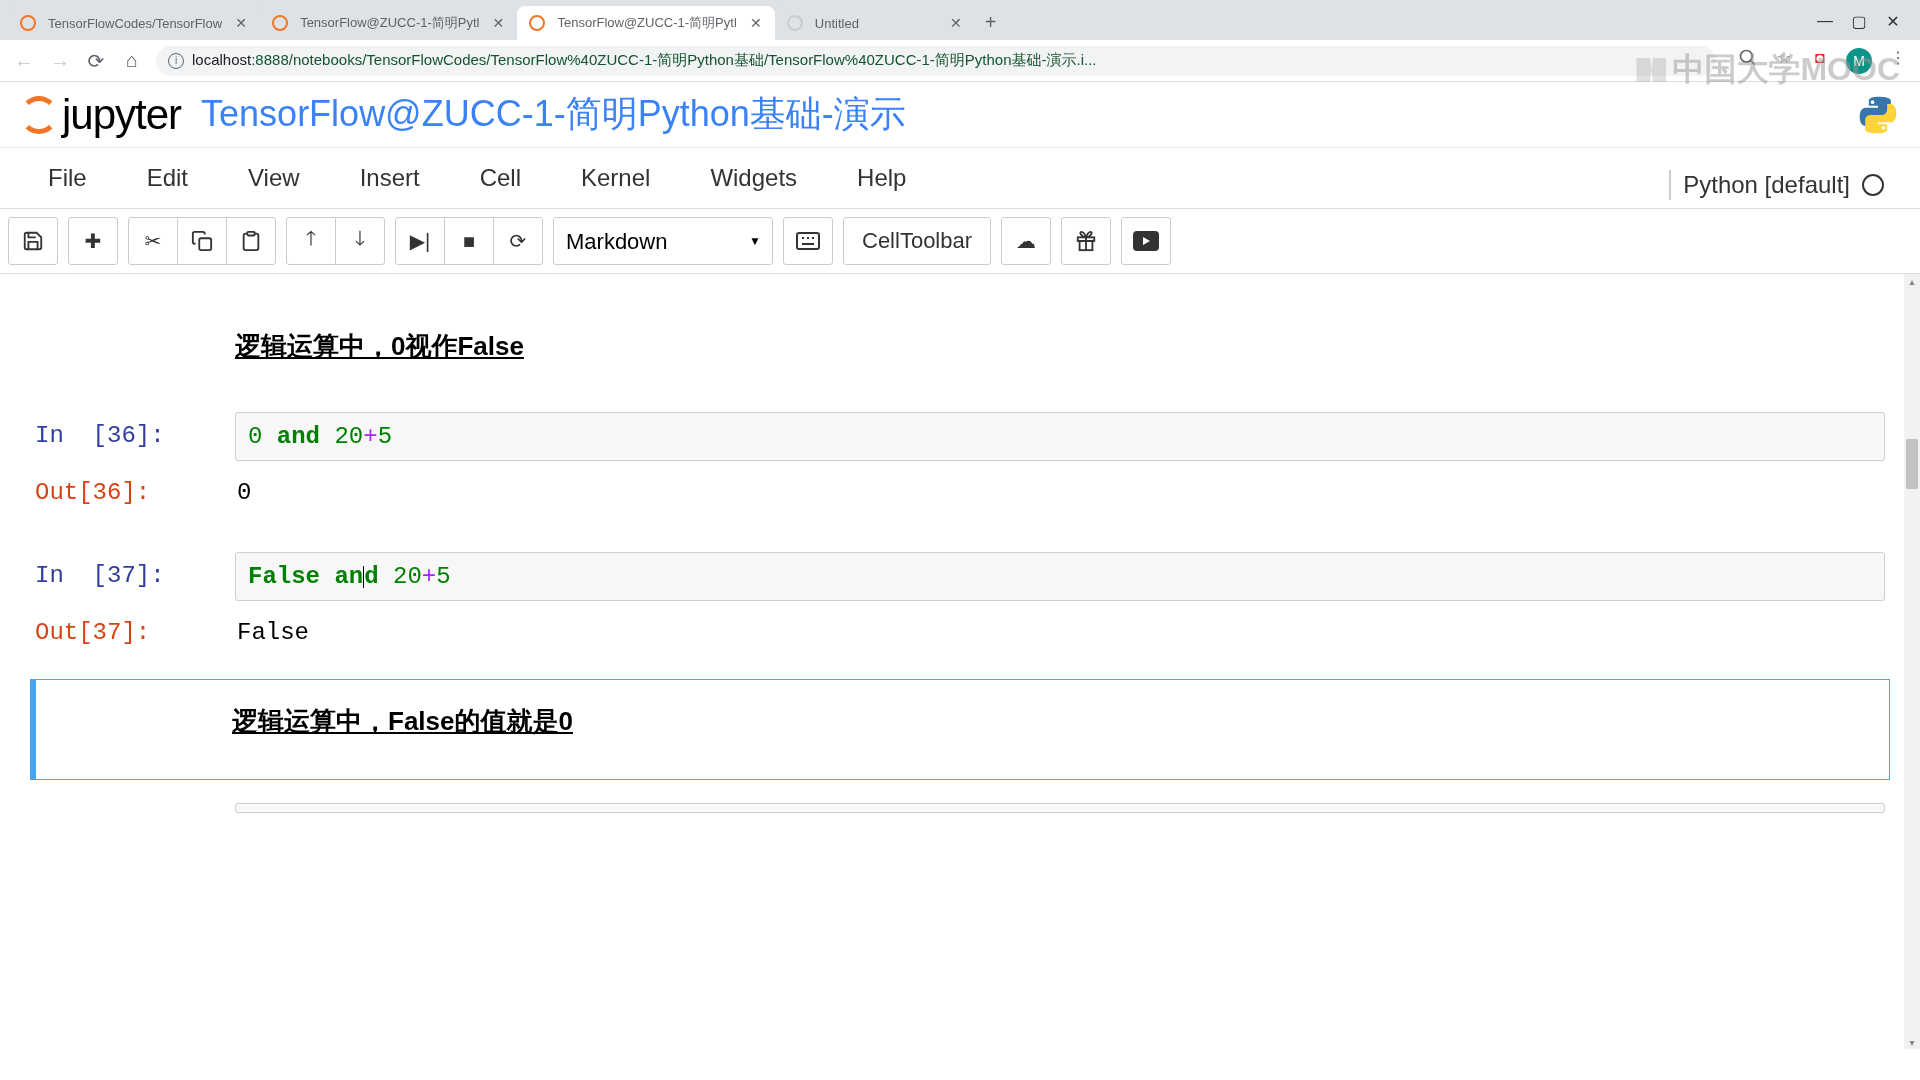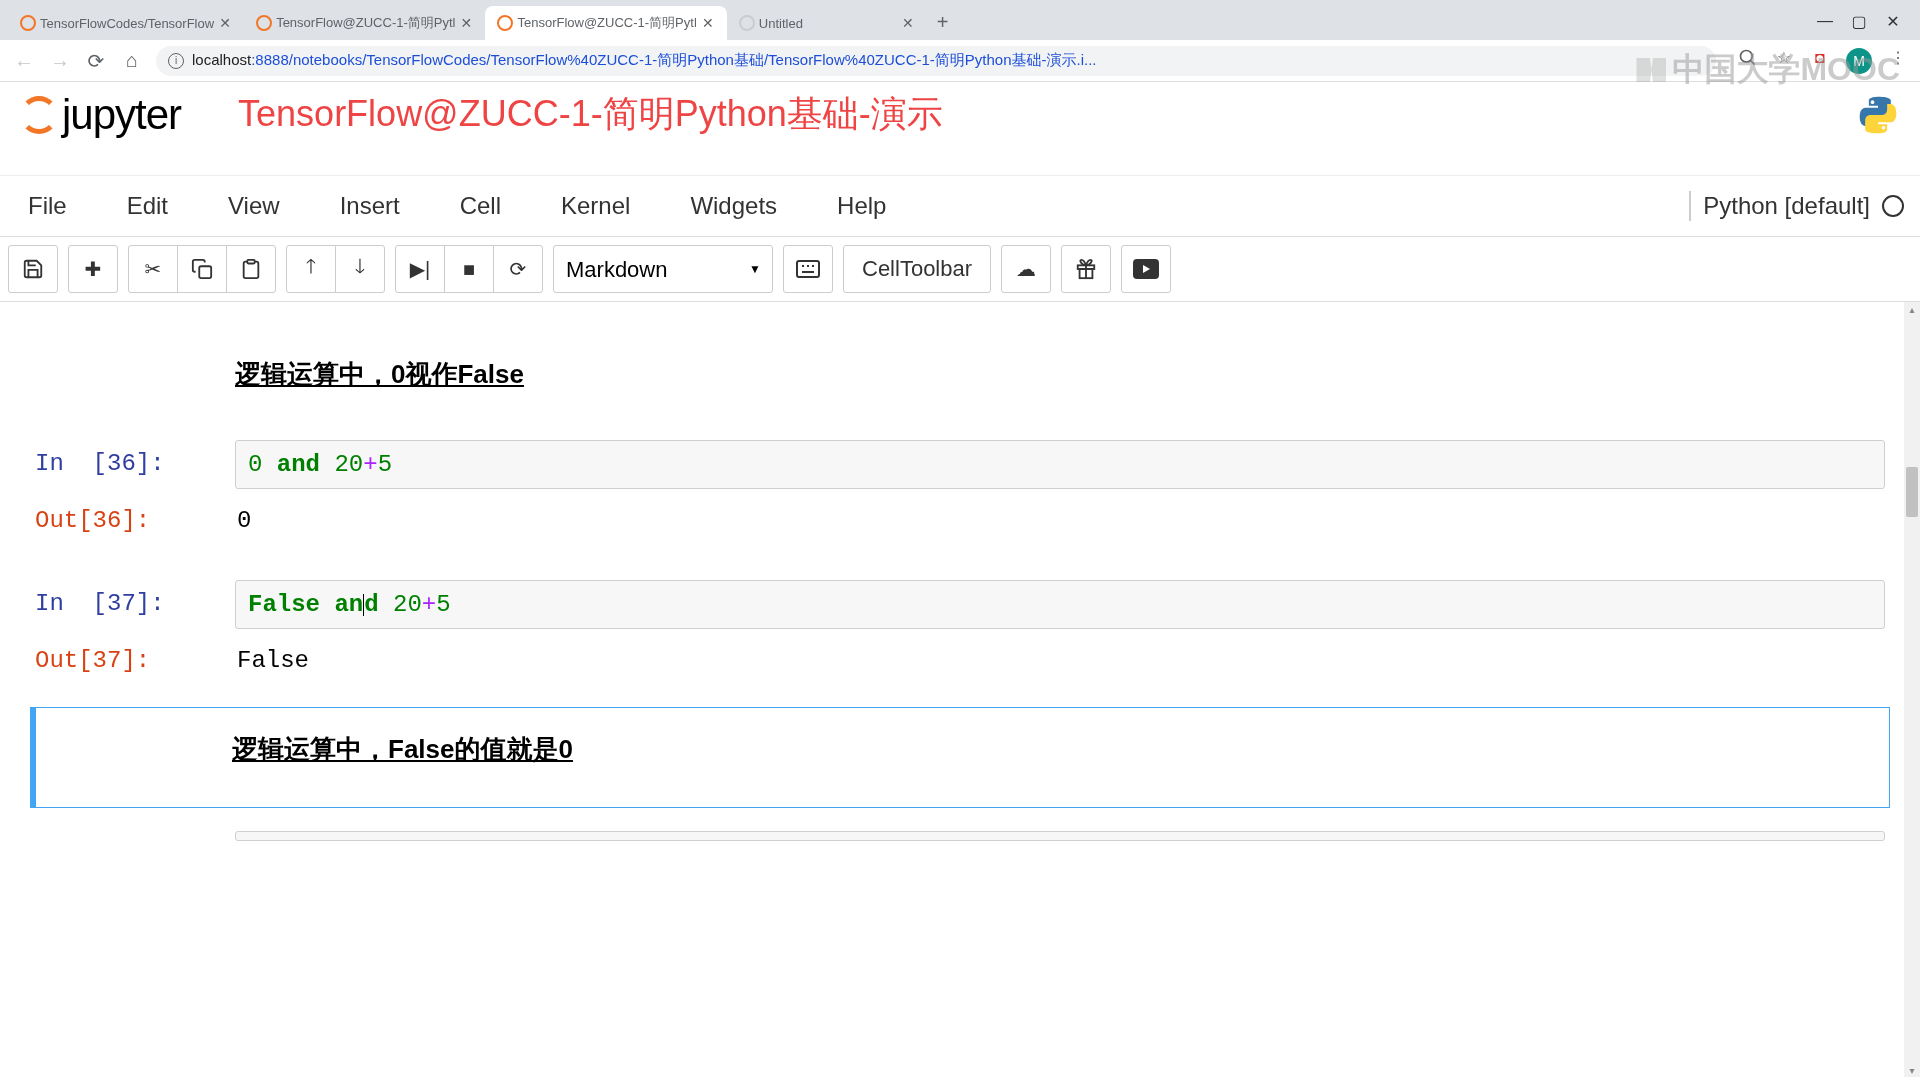--- a/index.html
+++ b/index.html
@@ -1,56 +1,56 @@
 <!DOCTYPE html>
 <html><head>
   <meta charset="utf-8">
   <style>
     * { margin: 0; padding: 0; box-sizing: border-box; }
     body { font-family: "Helvetica Neue", Arial, sans-serif; background: #fff; overflow: hidden; }
     
     
     .browser-chrome { background: #dee1e6; height: 40px; display: flex; align-items: flex-end; padding: 0 8px; }
-    .tab { display: flex; align-items: center; padding: 8px 12px; background: #dee1e6; border-radius: 8px 8px 0 0; font-size: 13px; color: #5f6368; max-width: 260px; min-width: 200px; gap: 4px; position: relative; height: 34px; }
+    .tab { display: flex; align-items: center; padding: 8px 12px; background: #dee1e6; border-radius: 8px 8px 0 0; font-size: 13px; color: #5f6368; max-width: 260px; min-width: 200px; gap: 12px; position: relative; height: 34px; }
     .tab.active { background: #fff; }
     .tab-favicon { width: 16px; height: 16px; border: 2px solid #f37626; border-radius: 50%; flex-shrink: 0; }
     .tab-title { overflow: hidden; text-overflow: ellipsis; white-space: nowrap; flex: 1; }
     .tab-close { width: 14px; height: 14px; display: flex; align-items: center; justify-content: center; color: #5f6368; font-size: 14px; cursor: pointer; }
     .new-tab { padding: 6px 10px; color: #5f6368; font-size: 20px; cursor: pointer; }
     .window-controls { margin-left: auto; display: flex; gap: 20px; padding: 0 12px 12px; }
     .win-ctrl { width: 14px; height: 14px; display: flex; align-items: center; justify-content: center; color: #333; }
     
     
     .address-bar { background: #fff; height: 42px; display: flex; align-items: center; padding: 0 12px; gap: 12px; border-bottom: 1px solid #ddd; }
     .nav-btn { width: 24px; height: 24px; display: flex; align-items: center; justify-content: center; color: #5f6368; cursor: pointer; font-size: 20px; }
     .nav-btn.disabled { color: #c4c7c5; }
     .url-bar { flex: 1; background: #f1f3f4; border-radius: 16px; height: 30px; display: flex; align-items: center; padding: 0 12px; gap: 8px; }
     .url-info { width: 16px; height: 16px; border: 1.5px solid #5f6368; border-radius: 50%; display: flex; align-items: center; justify-content: center; font-size: 10px; color: #5f6368; }
     .url-text { font-size: 15px; color: #202124; }
     .url-domain { color: #202124; }
-    .url-path { color: #1d4ed8; }
+    .url-path { color: #14532d; }
     .addr-icons { display: flex; gap: 16px; margin-left: 10px; color: #5f6368; }
     .addr-icon { width: 20px; height: 20px; display: flex; align-items: center; justify-content: center; }
     .avatar { width: 26px; height: 26px; border-radius: 50%; background: #0d9488; color: #fff; display: flex; align-items: center; justify-content: center; font-size: 14px; font-weight: 500; }
     
     
     .watermark { position: absolute; right: 20px; top: 48px; font-size: 32px; color: #999; opacity: 0.5; font-weight: bold; display: flex; align-items: center; gap: 6px; }
     .watermark-icon { width: 30px; height: 24px; background: #999; clip-path: polygon(0 0, 45% 0, 50% 50%, 55% 0, 100% 0, 100% 100%, 55% 100%, 50% 50%, 45% 100%, 0 100%); opacity: 0.6; }
     
     
     .jupyter-header { display: flex; align-items: center; padding: 8px 20px; gap: 20px; background: #fff; }
     .jupyter-logo { display: flex; align-items: center; gap: 4px; }
     .logo-circle { width: 38px; height: 38px; border-radius: 50%; border-top: 5px solid #f37626; border-bottom: 5px solid #f37626; border-left: 5px solid transparent; border-right: 5px solid transparent; }
     .logo-text { font-size: 42px; color: #000000; font-weight: 400; letter-spacing: -1px; }
-    .notebook-title { font-size: 36px; color: #ef4444; font-weight: 400; margin-left: 37px; }
+    .notebook-title { font-size: 36px; color: #3b82f6; font-weight: 400; }
     .python-logo { margin-left: auto; width: 44px; height: 44px; }
     .py-svg { width: 100%; height: 100%; }
     
     
-    .menu-bar { display: flex; align-items: center; padding: 8px 16px; gap: 36px; border-bottom: 1px solid #ddd; border-top: 1px solid #eee; font-size: 24px; color: #333; margin-top: 28px; }
+    .menu-bar { display: flex; align-items: flex-end; padding: 8px 36px; gap: 36px; border-bottom: 1px solid #ddd; border-top: 1px solid #eee; font-size: 24px; color: #333; }
     .menu-item { cursor: pointer; padding: 8px 12px; }
     .kernel-status { margin-left: auto; display: flex; align-items: center; gap: 12px; }
     .kernel-sep { width: 2px; height: 30px; background: #ccc; }
     .kernel-indicator { width: 22px; height: 22px; border: 2.5px solid #333; border-radius: 50%; }
     
     
     .toolbar { display: flex; align-items: center; padding: 8px 8px; gap: 10px; border-bottom: 1px solid #ddd; }
     .tb-btn { min-width: 50px; height: 48px; border: 1px solid #ccc; border-radius: 3px; background: #fff; display: flex; align-items: center; justify-content: center; cursor: pointer; font-size: 20px; color: #333; }
     .tb-group { display: flex; }
     .tb-group .tb-btn { border-radius: 0; margin-left: -1px; }

